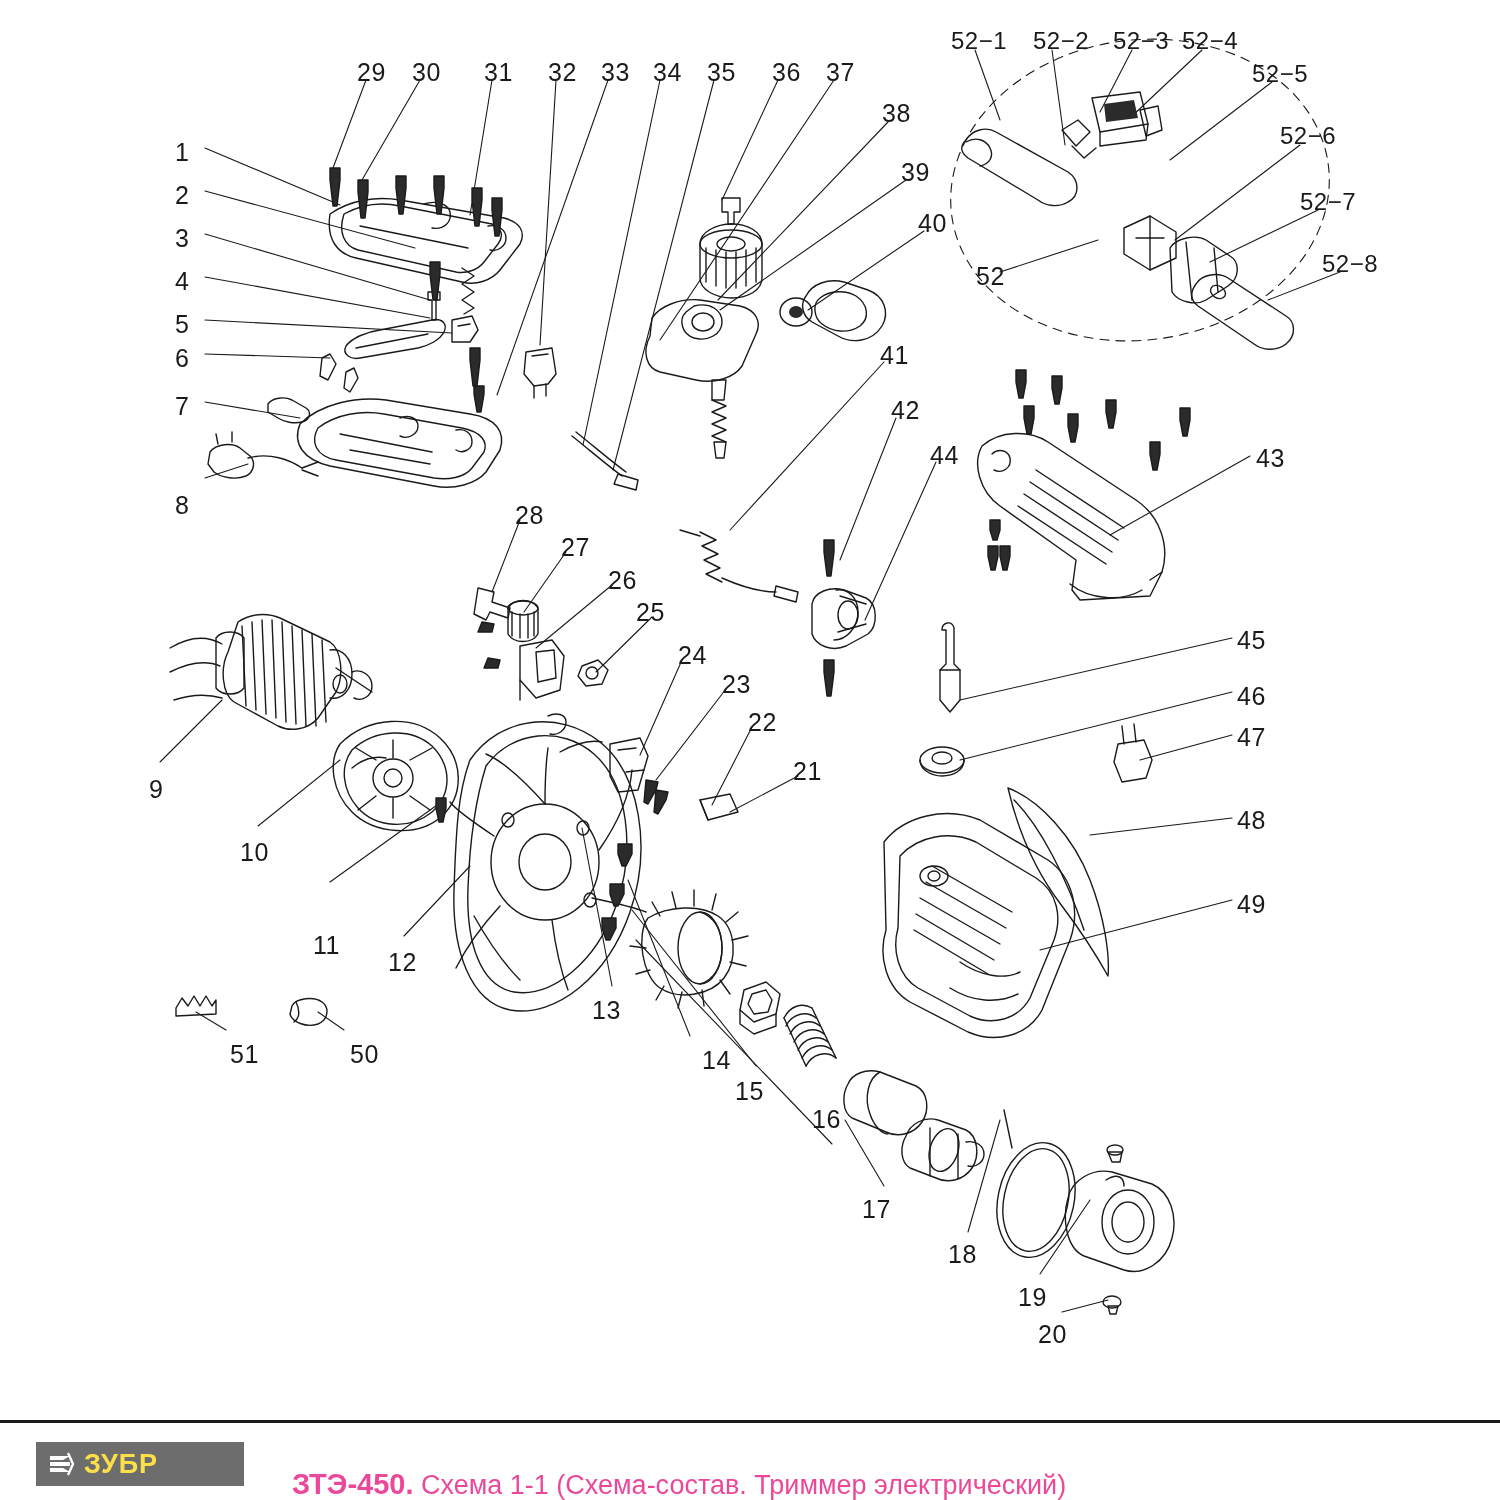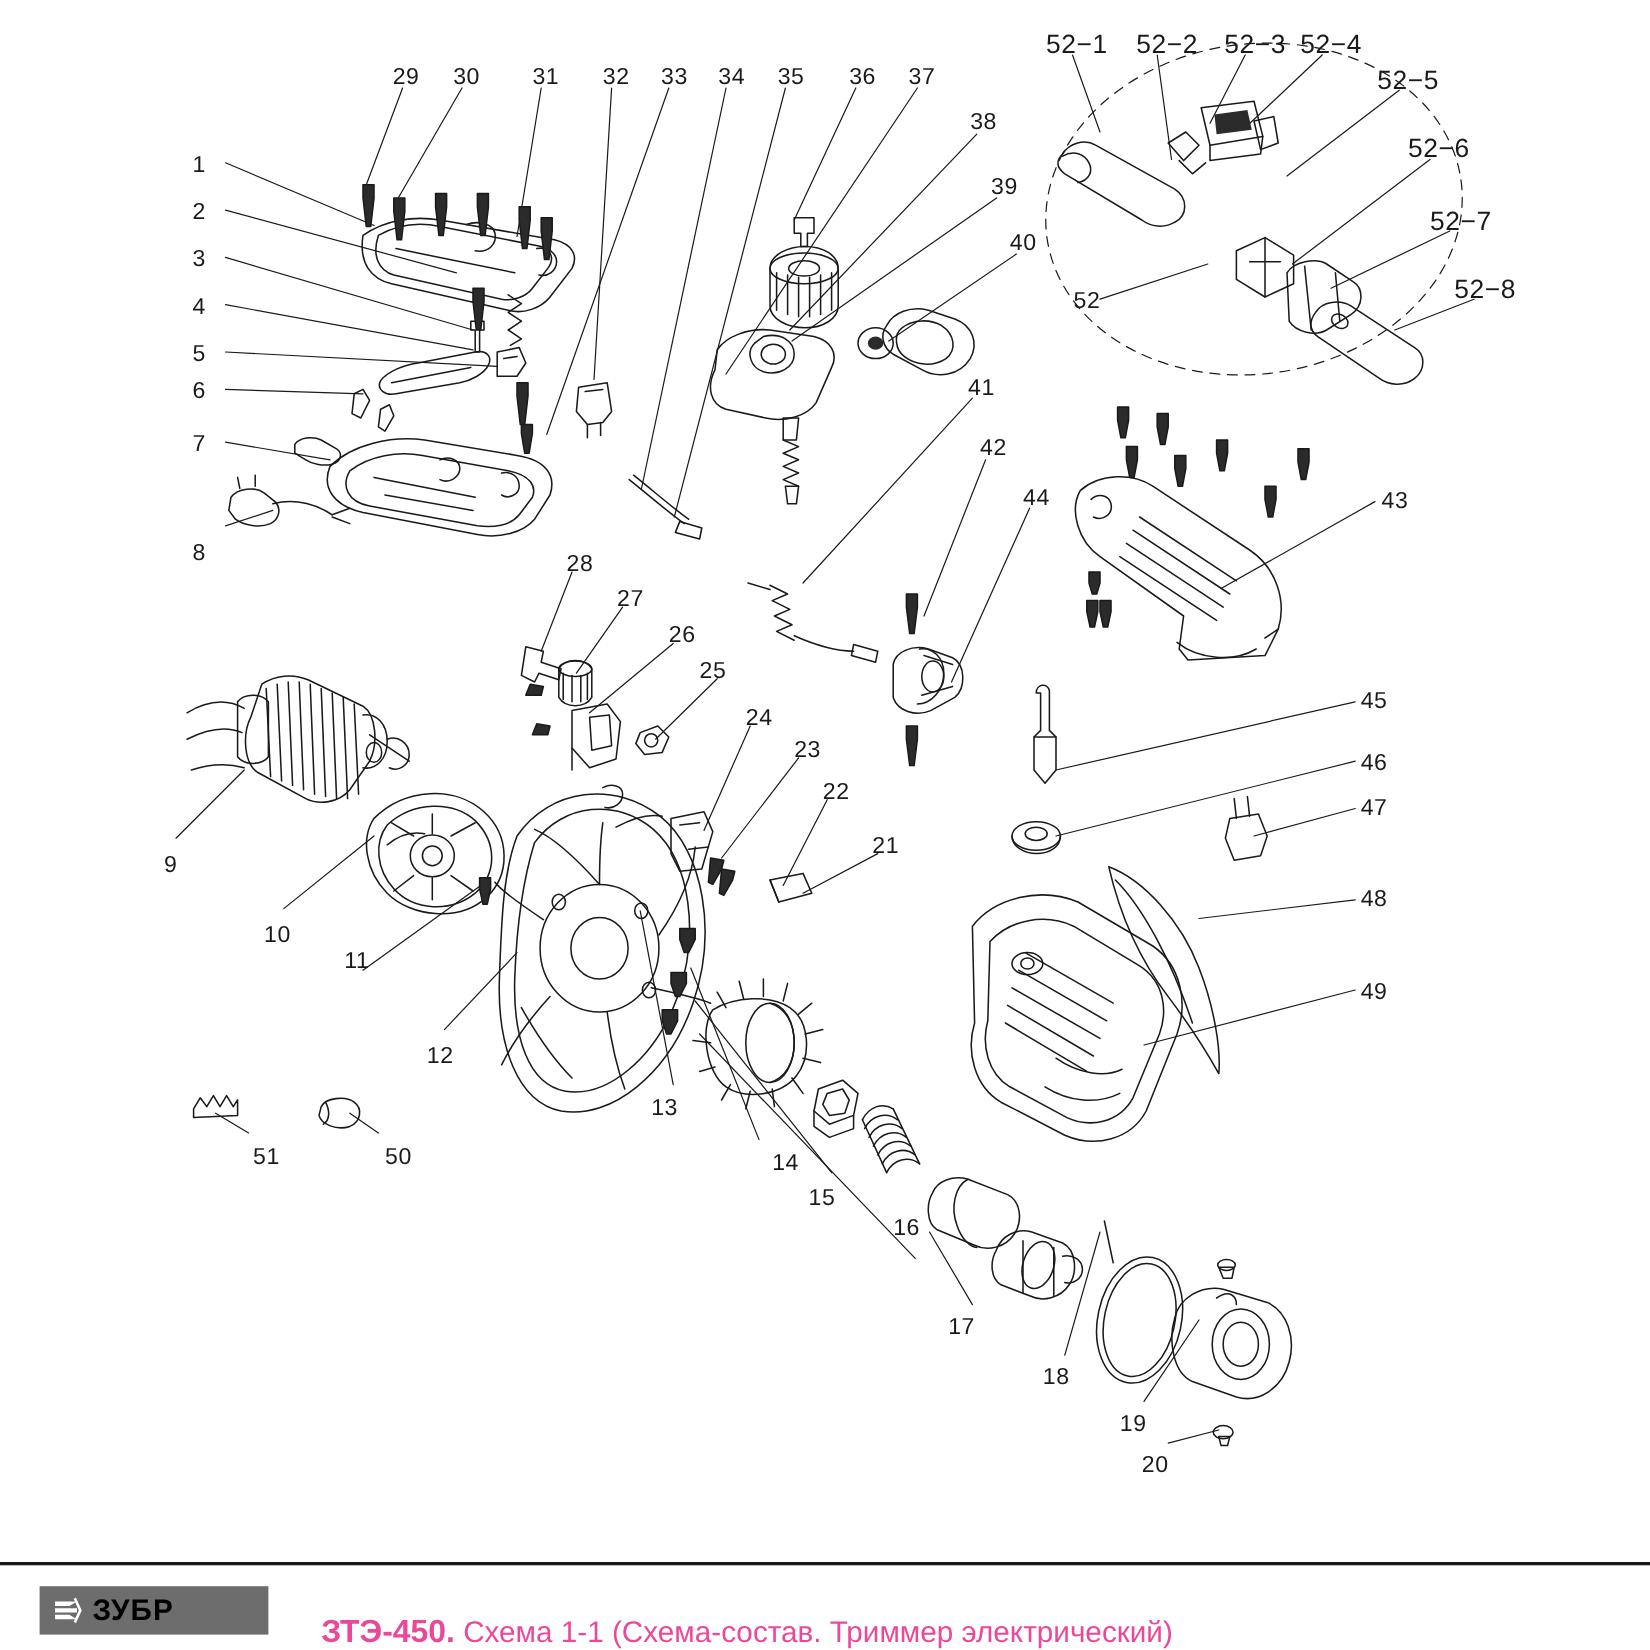--- a/index.html
+++ b/index.html
@@ -17,21 +17,21 @@
   }
   #diagram-layer {
     position: absolute;
     left: 0; top: 0;
     width: 1500px;
     height: 1420px;
   }
   .callout {
     position: absolute;
     font-family: "Liberation Sans", sans-serif;
-    font-size: 21px;
+    font-size: 25px;
     color: #1a1a1a;
     white-space: nowrap;
     letter-spacing: 0.5px;
   }
   .callout.small {
     font-size: 24px;
   }
   
   #footer {
     position: absolute;
@@ -61,21 +61,21 @@
     padding-left: 10px;
     box-sizing: border-box;
   }
   #logo-mark {
     width: 30px;
     height: 30px;
     margin-right: 8px;
     flex: none;
   }
   #logo-text {
-    color: #000000;
+    color: #fde047;
     font-size: 27px;
     font-weight: bold;
     letter-spacing: 1px;
     font-family: "Liberation Sans", sans-serif;
   }
   #caption {
     position: absolute;
     left: 292px;
     top: 12px;
     font-size: 27px;
@@ -550,21 +550,21 @@
     <div class="callout" style="left:175px; top:138px;">1</div>
     <div class="callout" style="left:175px; top:181px;">2</div>
     <div class="callout" style="left:175px; top:224px;">3</div>
     <div class="callout" style="left:175px; top:267px;">4</div>
     <div class="callout" style="left:175px; top:310px;">5</div>
     <div class="callout" style="left:175px; top:344px;">6</div>
     <div class="callout" style="left:175px; top:392px;">7</div>
     <div class="callout" style="left:175px; top:491px;">8</div>
     <div class="callout" style="left:149px; top:775px;">9</div>
     <div class="callout" style="left:240px; top:838px;">10</div>
-    <div class="callout" style="left:313px; top:862px;">11</div>
+    <div class="callout" style="left:313px; top:931px;">11</div>
     <div class="callout" style="left:388px; top:948px;">12</div>
     <div class="callout" style="left:592px; top:996px;">13</div>
     <div class="callout" style="left:670px; top:1046px;margin-left:32px;">14</div>
     <div class="callout" style="left:735px; top:1077px;">15</div>
     <div class="callout" style="left:812px; top:1105px;">16</div>
     <div class="callout" style="left:862px; top:1195px;">17</div>
     <div class="callout" style="left:948px; top:1240px;">18</div>
     <div class="callout" style="left:1018px; top:1283px;">19</div>
     <div class="callout" style="left:1038px; top:1320px;">20</div>
     <div class="callout" style="left:793px; top:757px;">21</div>

